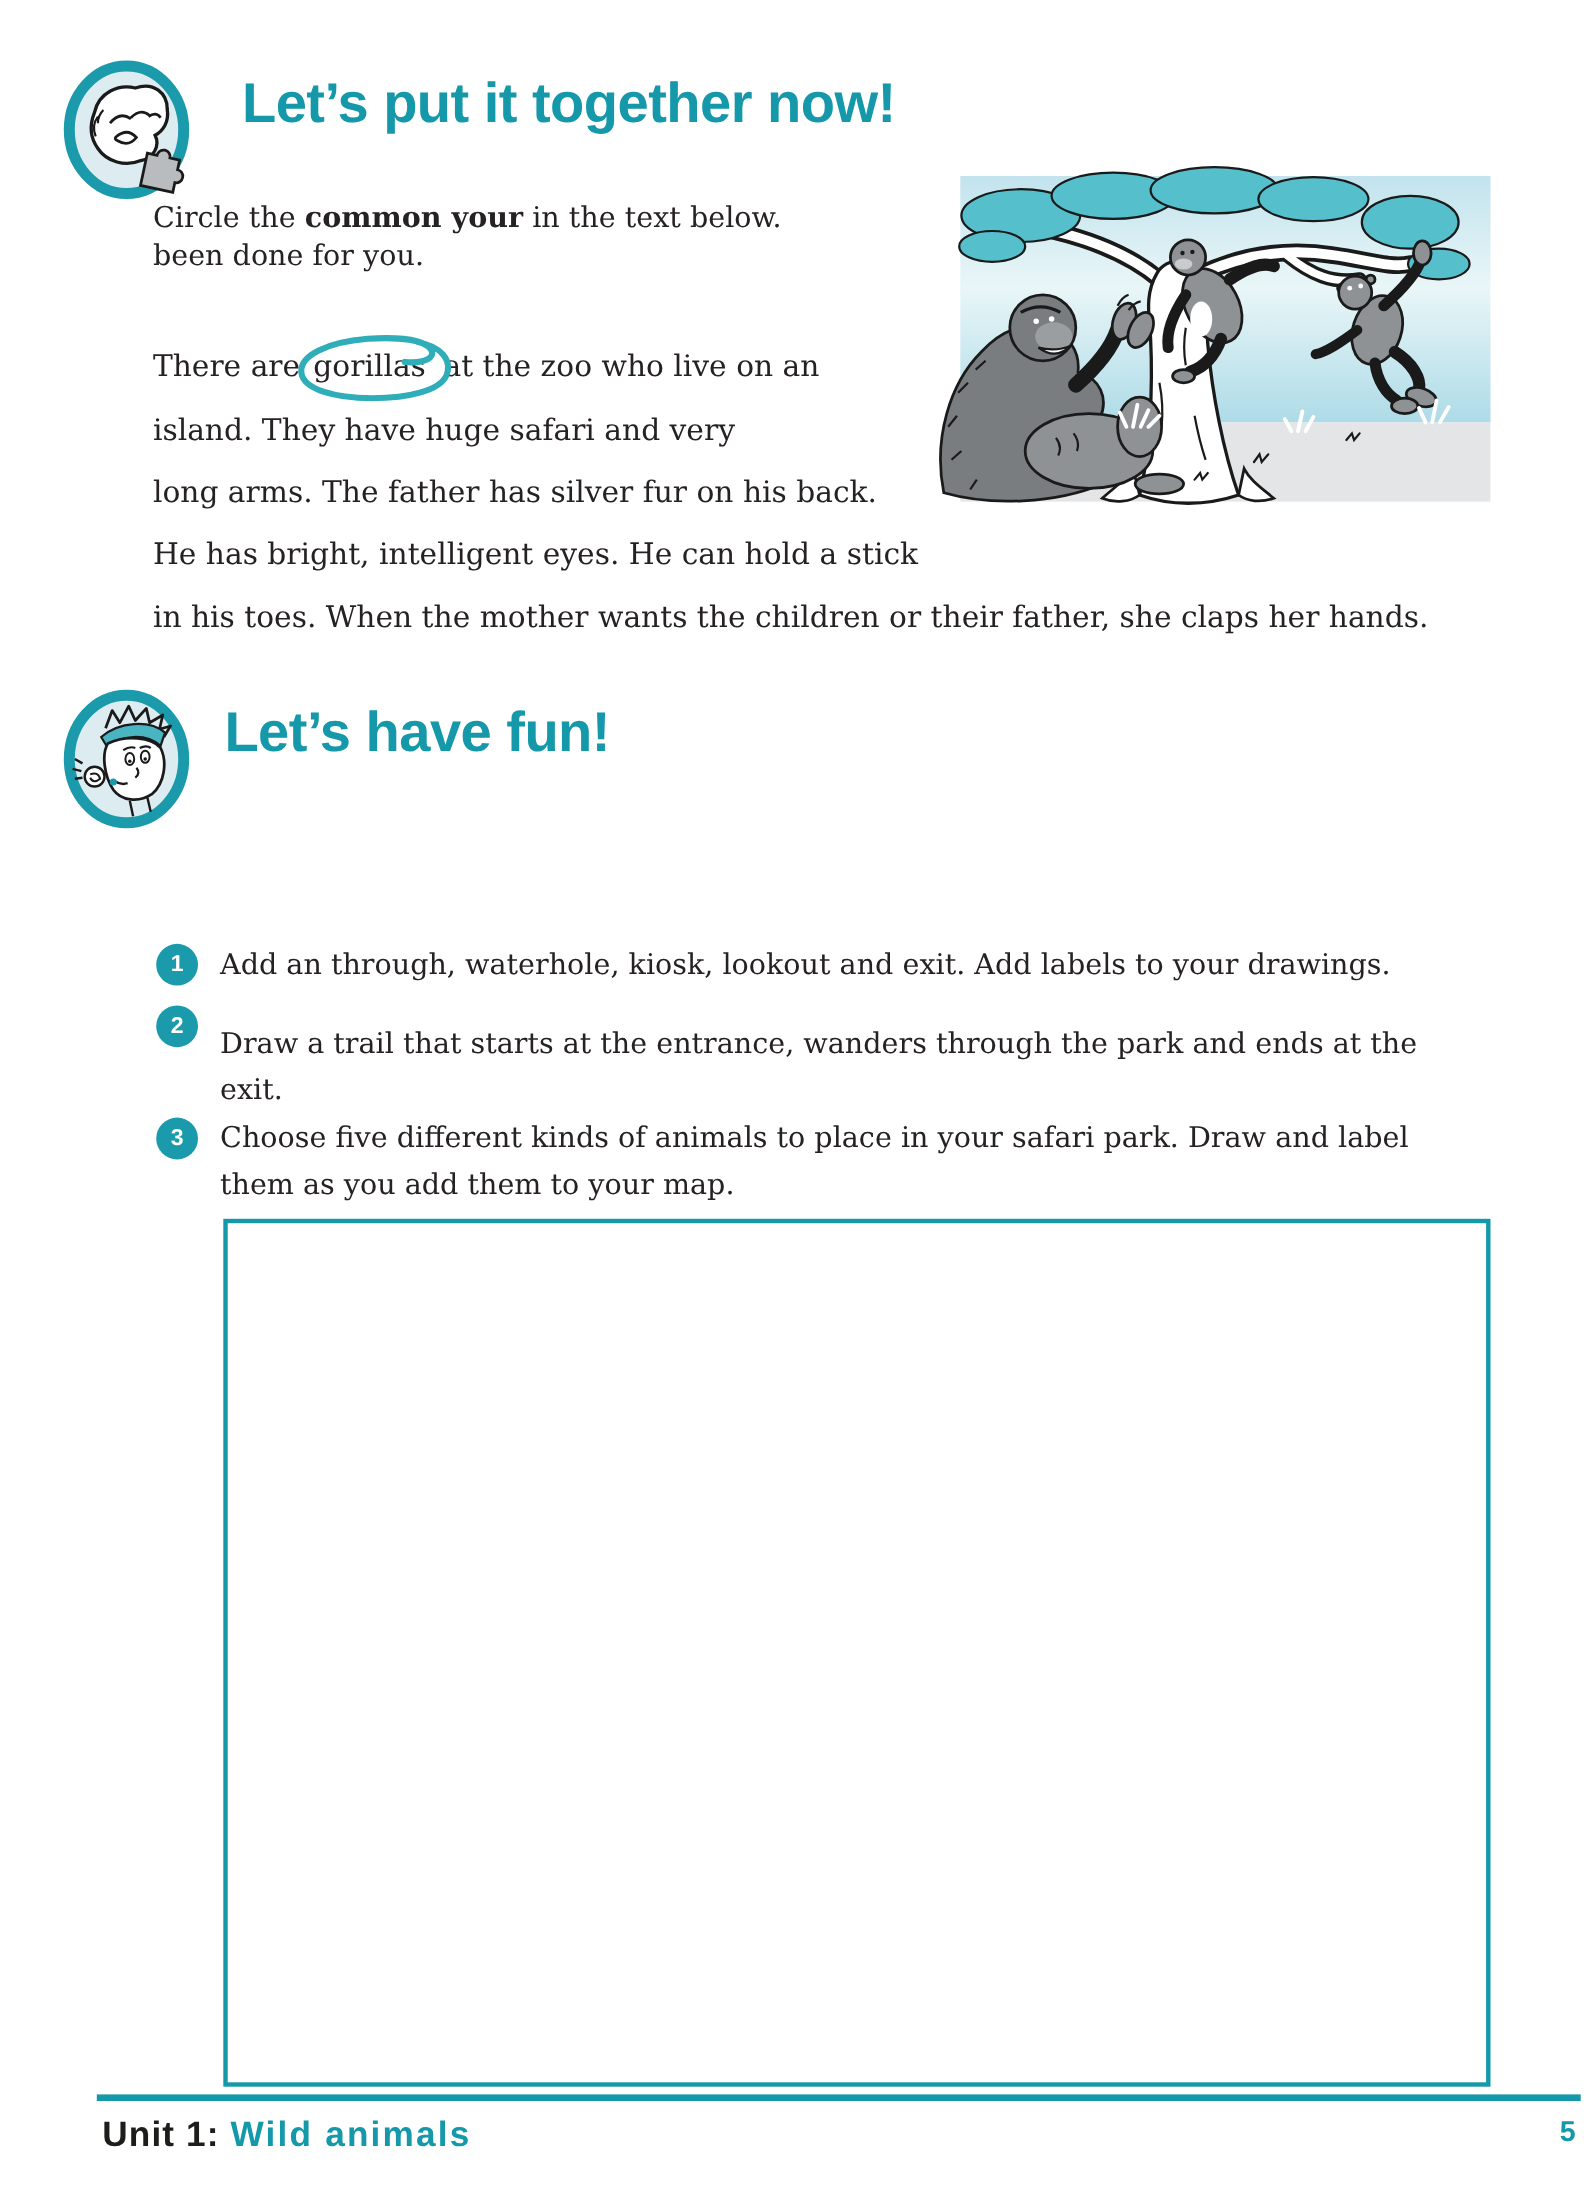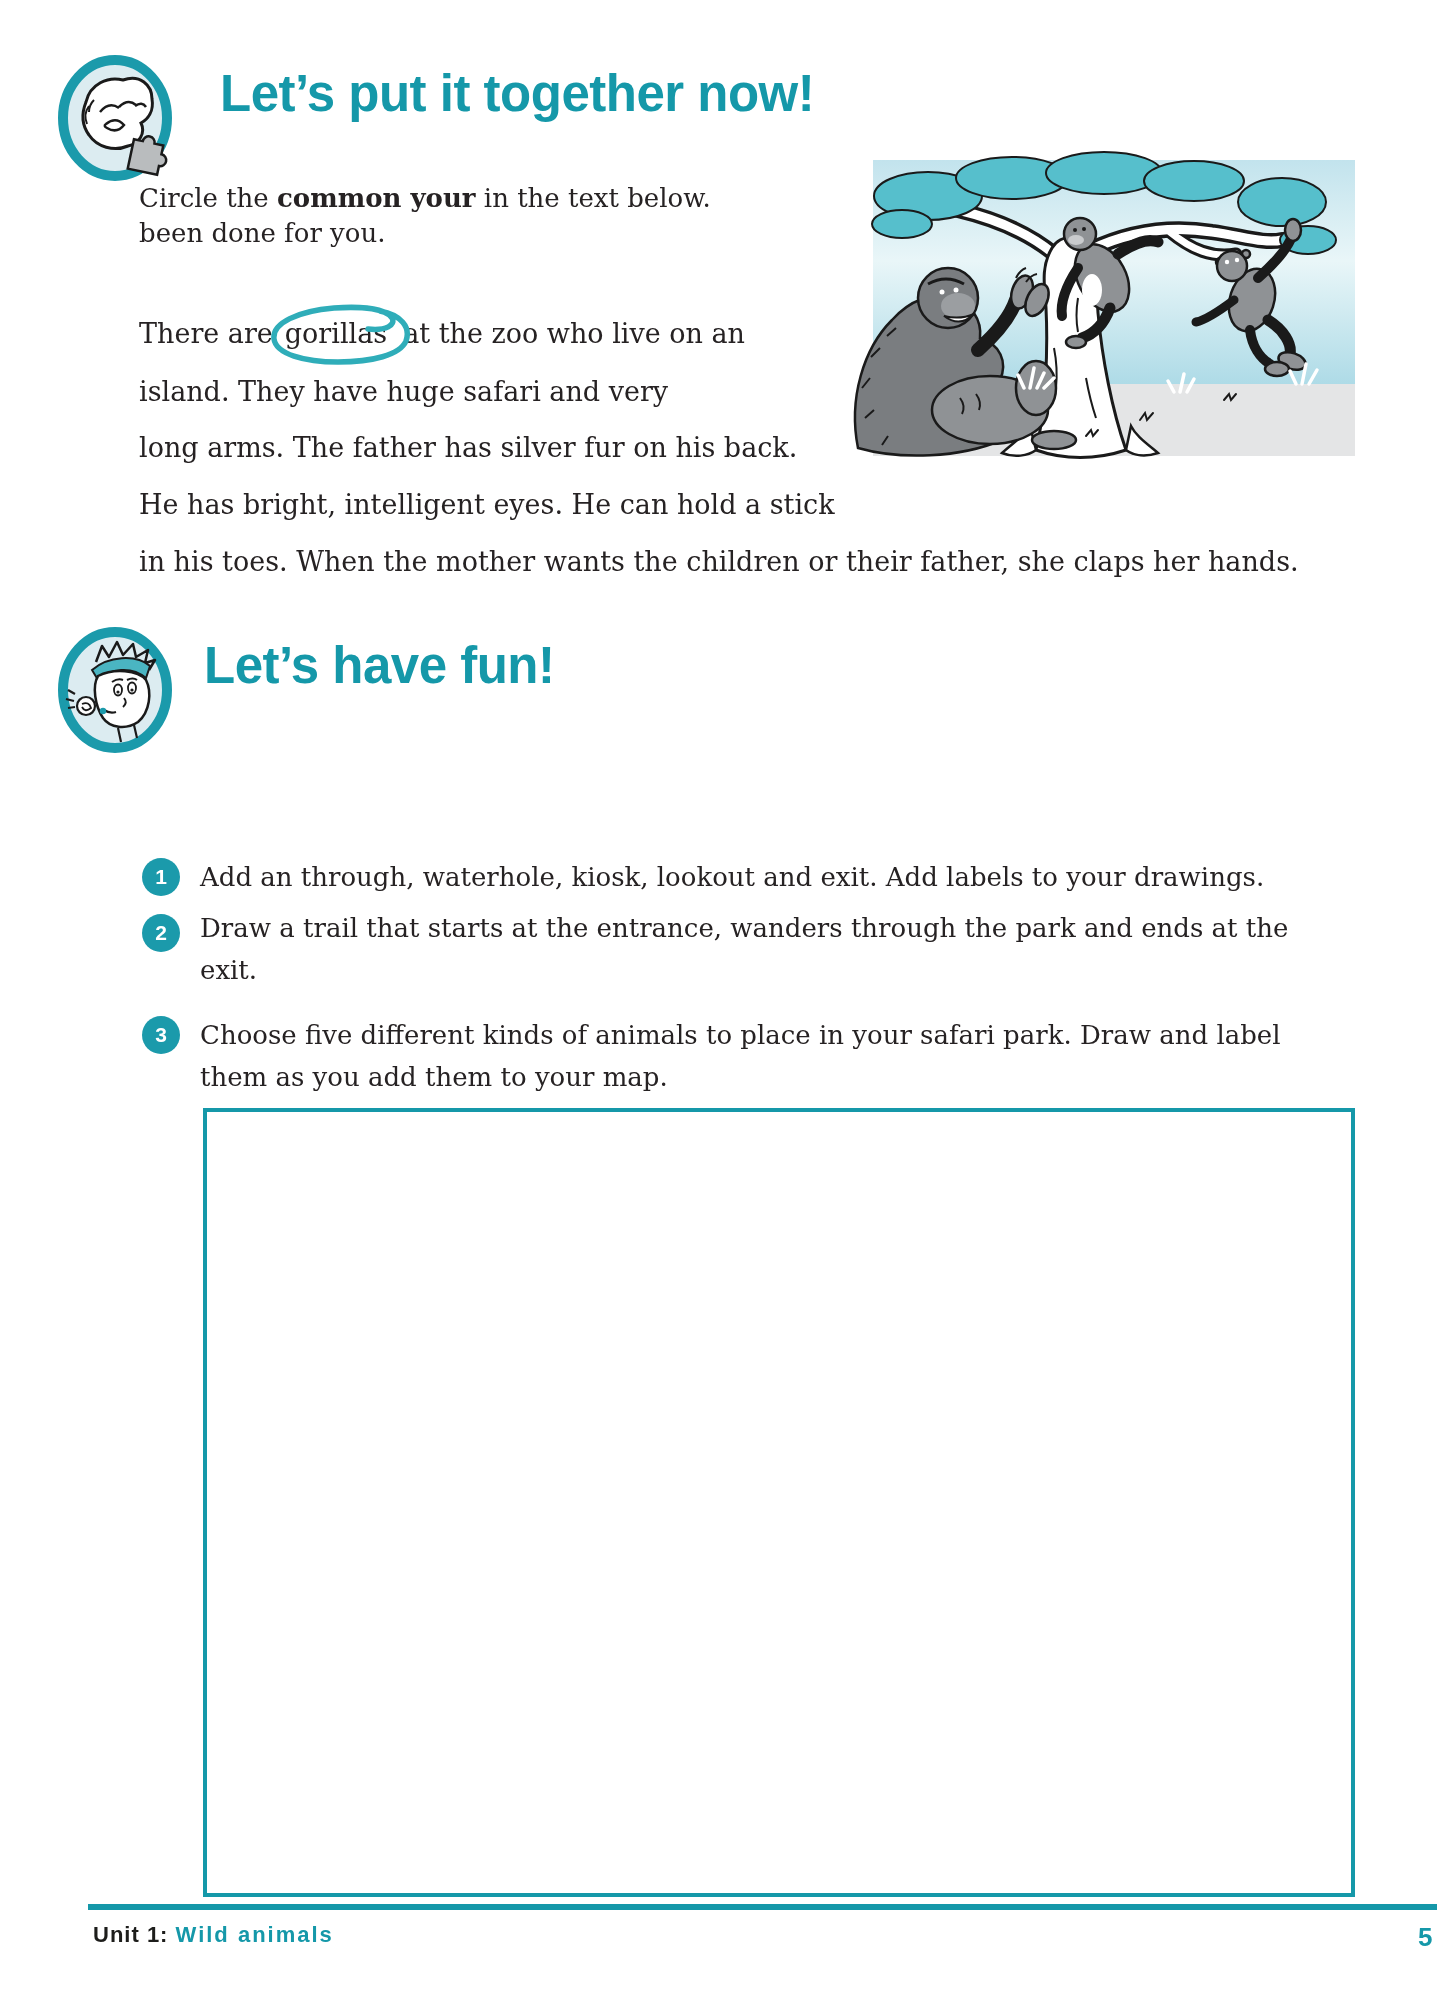--- a/index.html
+++ b/index.html
@@ -12,21 +12,21 @@
   .passage-line{font-size:27px;white-space:nowrap;color:#262223;}
   .bold{font-weight:700;}
   .circled-word{position:relative;display:inline-block;margin:0 16px 0 12px;}
   .circled-word svg{position:absolute;left:-17px;top:-15px;pointer-events:none;}
   .step-badge{width:38px;height:38px;border-radius:50%;background:#1b9aab;color:#fff;
               font-family:"Liberation Sans",sans-serif;font-weight:700;font-size:21px;
               display:flex;align-items:center;justify-content:center;}
   .step-text{font-size:26px;line-height:42px;color:#262223;}
   .drawing-box{border:4px solid #1598a9;background:#fff;box-sizing:border-box;}
   .footer-rule{background:#1598a9;}
-  .footer-text{font-family:"Liberation Sans",sans-serif;font-weight:700;font-size:22px;
+  .footer-text{font-family:"Liberation Sans",sans-serif;font-weight:700;font-size:32px;
                letter-spacing:1px;white-space:nowrap;}
   .footer-unit{color:#1d1d1b;}
   .footer-title{color:#1598a9;letter-spacing:2px;}
   .page-number{font-family:"Liberation Sans",sans-serif;font-weight:700;font-size:26px;
                color:#1598a9;}
 </style>
 </head>
 <body>
 
 <div class="page">
@@ -175,21 +175,21 @@
 
   <div class="abs heading" style="left:204px;top:636px;">Let’s have fun!</div>
 
 
   <div class="abs step-badge" style="left:142px;top:858px;">1</div>
   <div class="abs step-text" style="left:200px;top:856px;width:1180px;">
     <div>Add an through, waterhole, kiosk, lookout and exit. Add labels to your drawings.</div>
   </div>
 
   <div class="abs step-badge" style="left:142px;top:914px;">2</div>
-  <div class="abs step-text" style="left:200px;top:907px;width:1180px;">
+  <div class="abs step-text" style="left:200px;top:928px;width:1180px;">
     <div>Draw a trail that starts at the entrance, wanders through the park and ends at the</div>
     <div>exit.</div>
   </div>
 
   <div class="abs step-badge" style="left:142px;top:1016px;">3</div>
   <div class="abs step-text" style="left:200px;top:1014px;width:1180px;">
     <div>Choose five different kinds of animals to place in your safari park. Draw and label</div>
     <div>them as you add them to your map.</div>
   </div>
 

